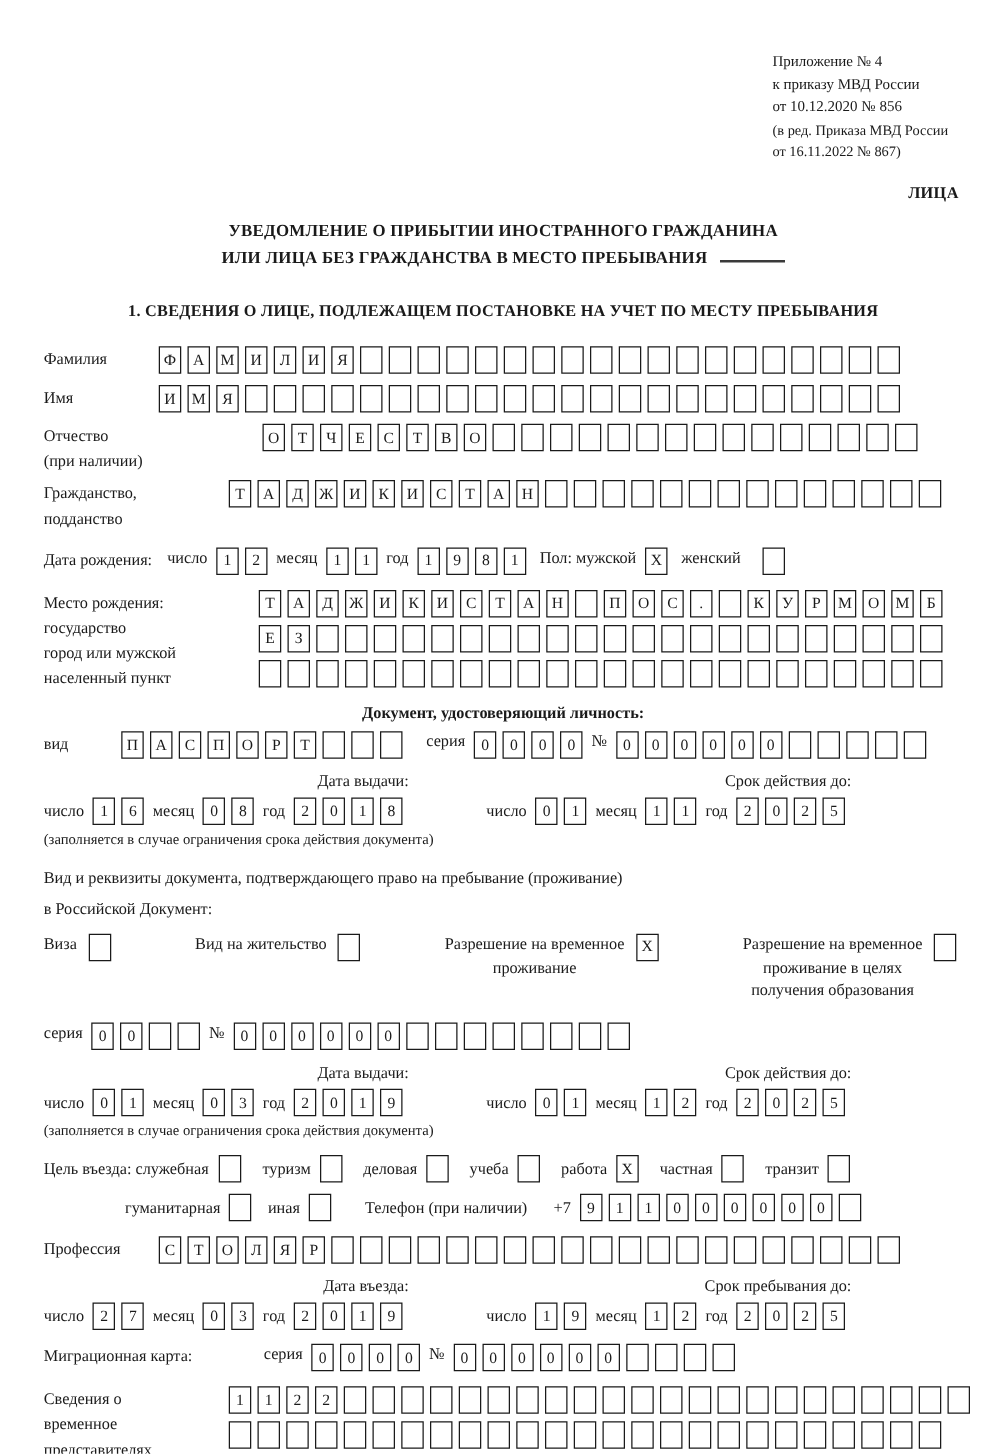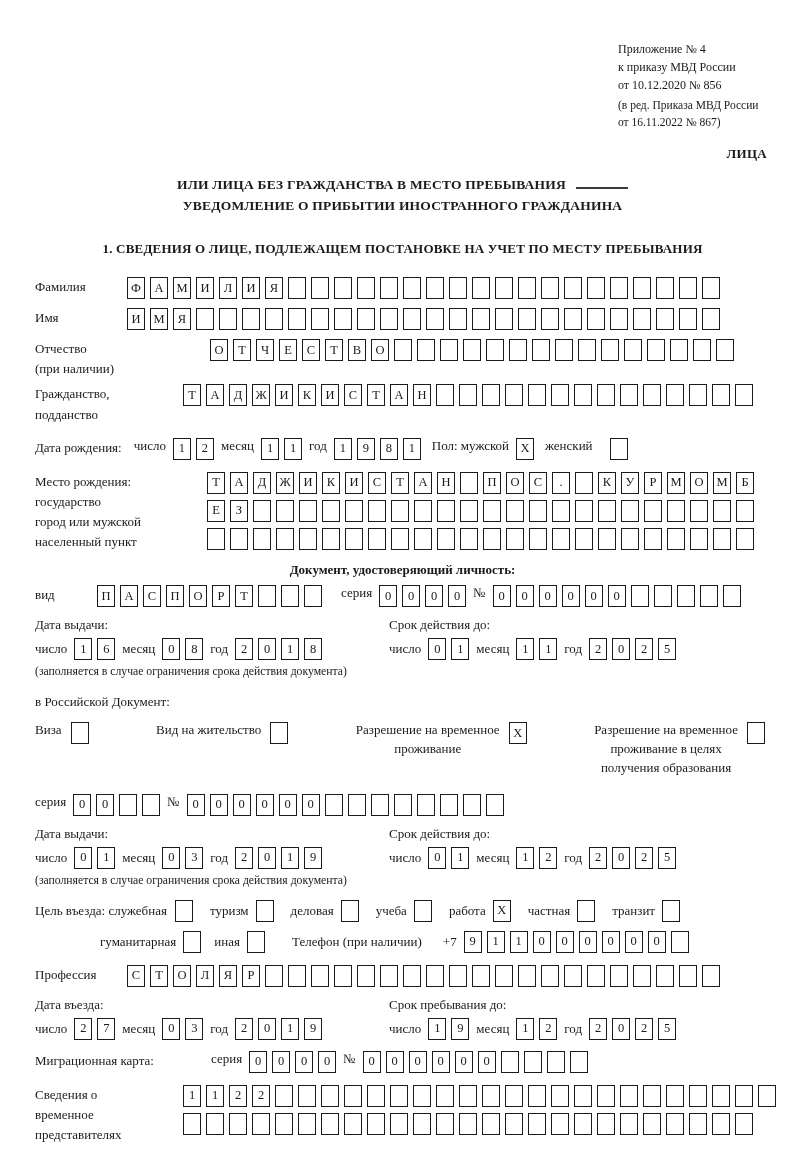--- a/index.html
+++ b/index.html
@@ -40,21 +40,21 @@
 
   .stack { display:flex; flex-direction:column; }
   .stack .cells { margin-top:6px; }
   .stack .cells:first-child { margin-top:0; }
 
   .doc-head { text-align:center; font-weight:bold; font-size:13px; margin-top:10px; }
 
   
   .dates { display:flex; margin-top:10px; align-items:flex-start; }
   .dg { display:flex; flex-direction:column; }
-  .dg-head { text-align:left; font-size:13px; margin-bottom:5px; }
+  .dg-head { text-align:right; font-size:13px; margin-bottom:5px; }
   .dg-cells { display:flex; align-items:center; }
   .note { text-align:left; font-size:11.7px; margin-top:5px; padding-right:8px; }
 
   .intro { font-size:13px; line-height:1.9; margin-top:12px; }
 
   
   .permits { display:flex; align-items:flex-start; margin-top:6px;justify-content:space-between; }
   .permit { display:flex; align-items:flex-start; margin-right:14px; }
   .permit:last-child { margin-right:0; }
   .permit .opt-lbl { font-size:13px; line-height:1.45; }
@@ -78,22 +78,22 @@
         <div>от 10.12.2020 № 856</div>
       </div>
     <div class="hdr-sub">
         <div>(в ред. Приказа МВД России</div>
         <div>от 16.11.2022 № 867)</div>
       </div>
   </div>
   <div class="forma">ЛИЦА</div>
 
   <div class="title">
+    <div>УВЕДОМЛЕНИЕ О ПРИБЫТИИ ИНОСТРАННОГО ГРАЖДАНИНА</div>
     <div><span>ИЛИ ЛИЦА БЕЗ ГРАЖДАНСТВА В МЕСТО ПРЕБЫВАНИЯ</span><span class="title-blank"></span></div>
-    <div>УВЕДОМЛЕНИЕ О ПРИБЫТИИ ИНОСТРАННОГО ГРАЖДАНИНА</div>
   </div>
 
   <div class="sec-head">1. СВЕДЕНИЯ О ЛИЦЕ, ПОДЛЕЖАЩЕМ ПОСТАНОВКЕ НА УЧЕТ ПО МЕСТУ ПРЕБЫВАНИЯ</div>
 
   <div class="row" style="margin-top:20px;">
     <div class="lbl w92">Фамилия</div>
     <div class="cells">
         <span class="cell">Ф</span>
         <span class="cell">А</span>
         <span class="cell">М</span>
@@ -419,20 +419,21 @@
             <span class="cell">0</span>
             <span class="cell">2</span>
             <span class="cell">5</span>
           </div>
       </div>
     </div>
   </div>
   <div class="note">(заполняется в случае ограничения срока действия документа)</div>
 
   <div class="intro">
+      <div>Вид и реквизиты документа, подтверждающего право на пребывание (проживание)</div>
       <div>в Российской Документ:</div>
     </div>
 
   <div class="permits">
     <div class="permit">
       <div class="opt-lbl">
           <div>Виза</div>
         </div>
       <div class="cells">
           <span class="cell"></span>

